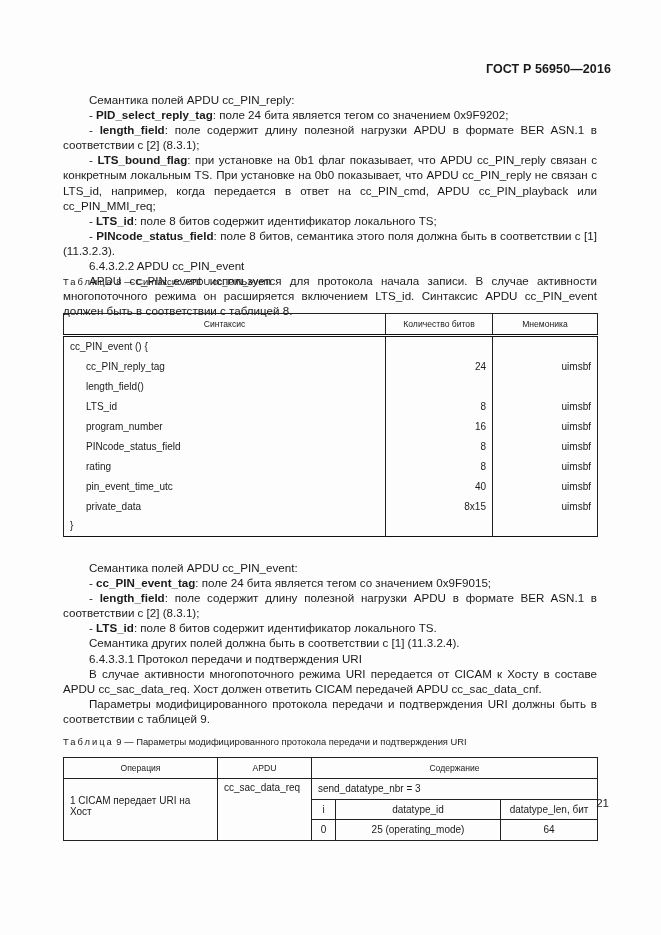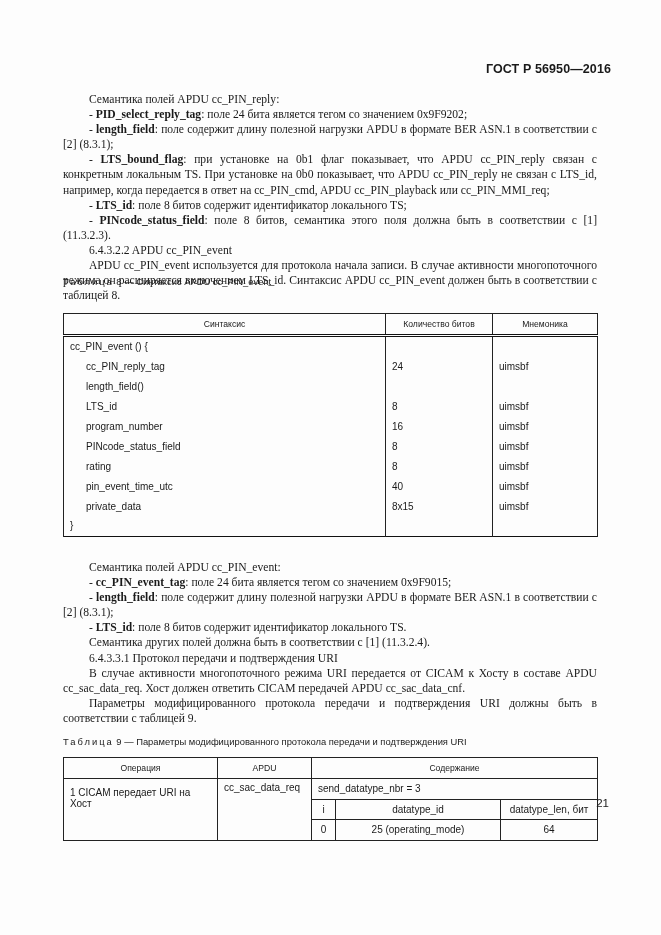--- a/index.html
+++ b/index.html
@@ -6,32 +6,32 @@
   body {
     width: 661px; height: 935px; background: #fdfdfd; position: relative; overflow: hidden;
     font-family: "Liberation Sans", sans-serif; color: #1a1a1a;
   }
   .header {
     position: absolute; right: 50px; top: 62px; font-weight: bold; font-size: 12.5px; letter-spacing: 0.1px;
   }
   .text {
     position: absolute; left: 63px; width: 534px; font-size: 11.6px; line-height: 15.1px;
   }
-  .p { text-indent: 26px; text-align: justify; margin: 0; font-family: Liberation Serif, serif; }
+  .p { text-indent: 26px; text-align: justify; margin: 0; }
   .p b { font-weight: bold; margin-top: 36px; }
   .caption { position: absolute; left: 63px; font-size: 9.4px; }
   .caption .sp { letter-spacing: 2px; }
 
   table { border-collapse: collapse; position: absolute; left: 63px; width: 535px; font-size: 10px; }
   table td, table th { border: 1px solid #222; padding: 0 6px; }
   table th { font-weight: normal; font-size: 8.6px; height: 20px; text-align: center; }
   #t8 { top: 313px; border: 1.5px solid #111; }
   #t8 thead tr { border-bottom: 3px double #111; }
   #t8 td { border-top: none; border-bottom: none; height: 19.9px; }
-  #t8 td.c { text-align: left; }
+  #t8 td.c { text-align: right; }
   #t8 td.ind { padding-left: 22px; }
   #t9 { top: 757px; border: 1.5px solid #111; }
   #t9 td { height: 19.5px; vertical-align: middle; }
   #t9 td.c { text-align: center; }
   .pagenum { position: absolute; right: 52px; top: 797px; font-size: 11.5px; }
 </style>
 </head>
 <body>
 
 <div class="header">ГОСТ Р 56950—2016</div>
@@ -137,21 +137,21 @@
       <col style="width:165px">
       <col>
     </colgroup>
   <tbody>
       <tr>
     <th>Операция</th>
     <th>APDU</th>
     <th colspan="3">Содержание</th>
   </tr>
   <tr>
-    <td rowspan="3" style="vertical-align:top;padding-top:8px;">1 CICAM передает URI на Хост</td>
+    <td rowspan="3" style="vertical-align:top;padding-top:16px;">1 CICAM передает URI на Хост</td>
     <td rowspan="3" style="vertical-align:top;padding-top:3px;">cc_sac_data_req</td>
     <td colspan="3">send_datatype_nbr = 3</td>
   </tr>
   <tr>
     <td class="c">i</td>
     <td class="c">datatype_id</td>
     <td class="c">datatype_len, бит</td>
   </tr>
   <tr>
     <td class="c">0</td>

